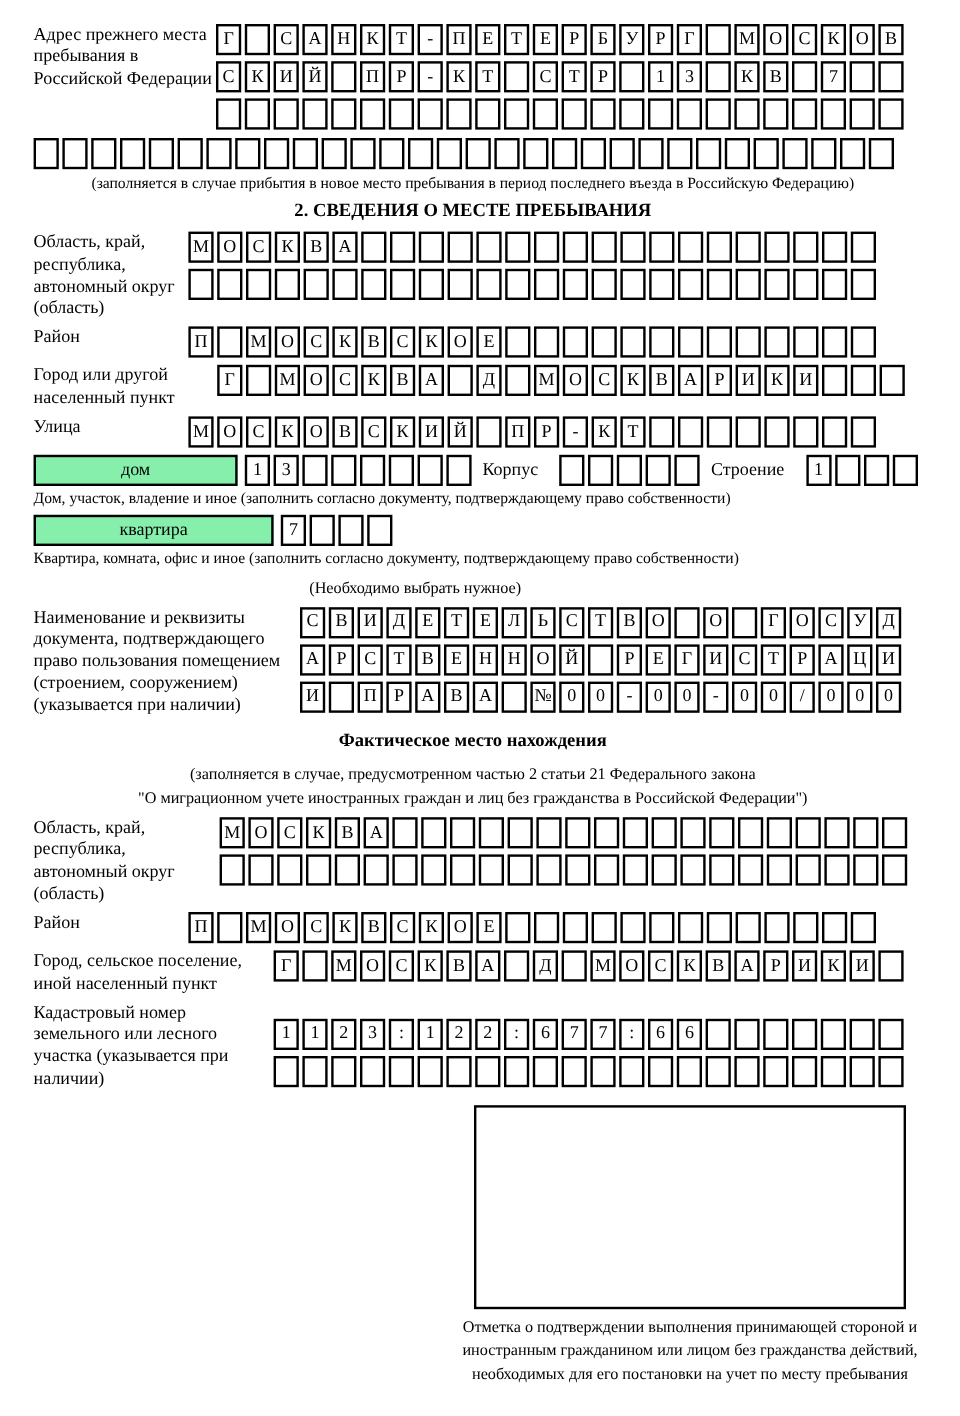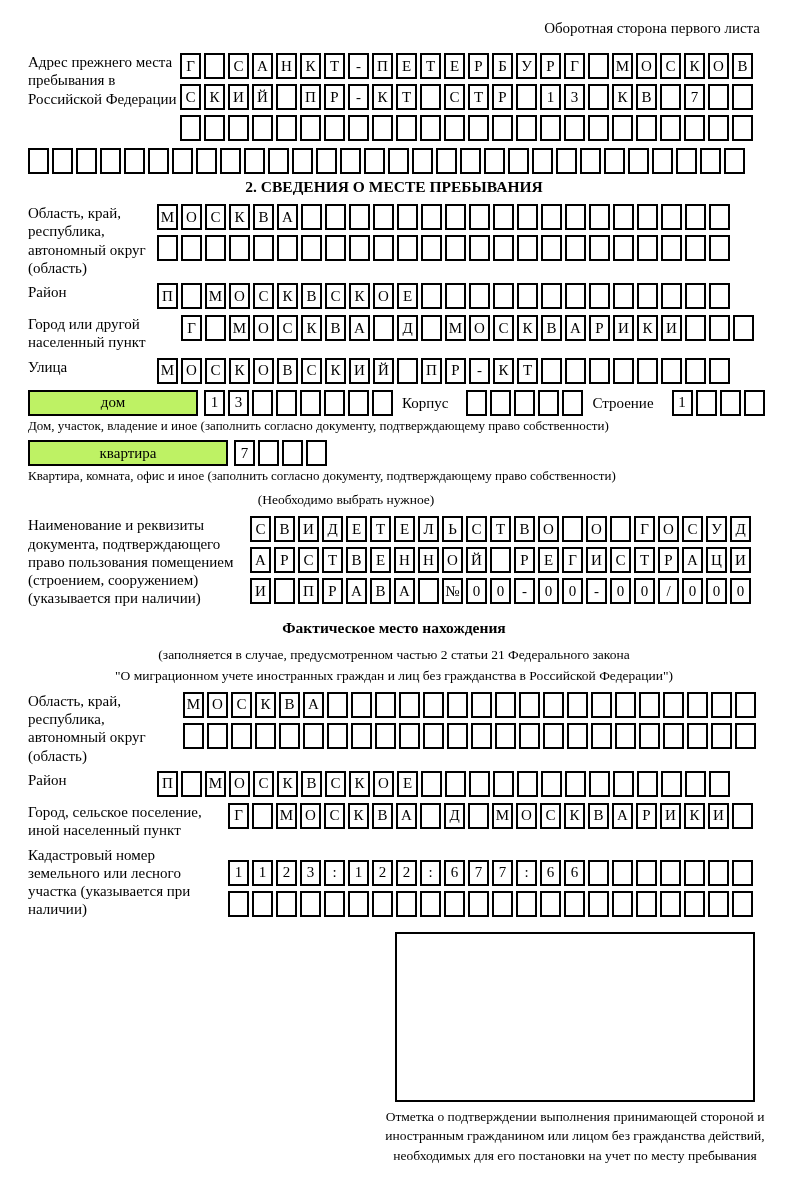--- a/index.html
+++ b/index.html
@@ -13,35 +13,34 @@
   .cell{box-sizing:border-box;width:21px;height:26px;border:2px solid #000;display:flex;
         align-items:center;justify-content:center;font-size:15px;line-height:1;flex-shrink:0;
         background:#fff;}
   .grid .boxes{margin-bottom:5px;}
   .mb4{margin-bottom:4px;}.mb6{margin-bottom:6px;}.mb8{margin-bottom:8px;}
   .ml6{margin-left:6px;}.ml24{margin-left:24px;}.ml26{margin-left:26px;}.ml3{margin-left:3px;}
   .caption{font-size:13px;line-height:1.25;}
   .center{text-align:center;}
   .h2{font-weight:bold;text-align:center;font-size:15.5px;margin:4px 0 8px 0;}
   .widebox{box-sizing:border-box;border:2px solid #000;height:26px;display:flex;align-items:center;
-           justify-content:center;font-size:15px;flex-shrink:0;background:#bef264;}
+           justify-content:center;font-size:15px;flex-shrink:0;background:#86efac;}
   .inlbl{font-size:15px;line-height:26px;padding:0 18px 0 9px;white-space:nowrap;}
   .stay-lbl{font-size:15px;line-height:26px;white-space:nowrap;}
   .opt{font-size:15px;line-height:26px;white-space:nowrap;}
   .note-sel{font-size:13.5px;margin:2px 0 8px 158px;width:320px;text-align:center;}
   .notes-fact{font-size:13.5px;text-align:center;line-height:1.5;margin-bottom:6px;}
   .stamp{box-sizing:border-box;margin:10px 0 0 367px;width:360px;height:170px;border:2px solid #000;background:#fff;}
   .stampnote{width:420px;margin:5px 0 0 337px;text-align:center;font-size:13.5px;line-height:1.45;}
 </style>
 </head>
 <body>
 
 <div class="page">
 
-  <div class="hdr">Оборотная сторона первого листа</div>
 
   <div class="row">
     <div class="lbl w152">Адрес прежнего места пребывания в Российской Федерации</div>
     <div class="grid">
       <div class="boxes">
           <div class="cell">Г</div>
           <div class="cell"></div>
           <div class="cell">С</div>
           <div class="cell">А</div>
           <div class="cell">Н</div>
@@ -144,20 +143,21 @@
       <div class="cell"></div>
       <div class="cell"></div>
       <div class="cell"></div>
       <div class="cell"></div>
       <div class="cell"></div>
       <div class="cell"></div>
       <div class="cell"></div>
       <div class="cell"></div>
       <div class="cell"></div>
     </div>
+  <div class="caption center mb6">(заполняется в случае прибытия в новое место пребывания в период последнего въезда в Российскую Федерацию)</div>
 
   <div class="h2">2. СВЕДЕНИЯ О МЕСТЕ ПРЕБЫВАНИЯ</div>
 
   <div class="row mb6">
     <div class="lbl w129">Область, край, республика, автономный округ (область)</div>
     <div class="grid">
       <div class="boxes">
           <div class="cell">М</div>
           <div class="cell">О</div>
           <div class="cell">С</div>

